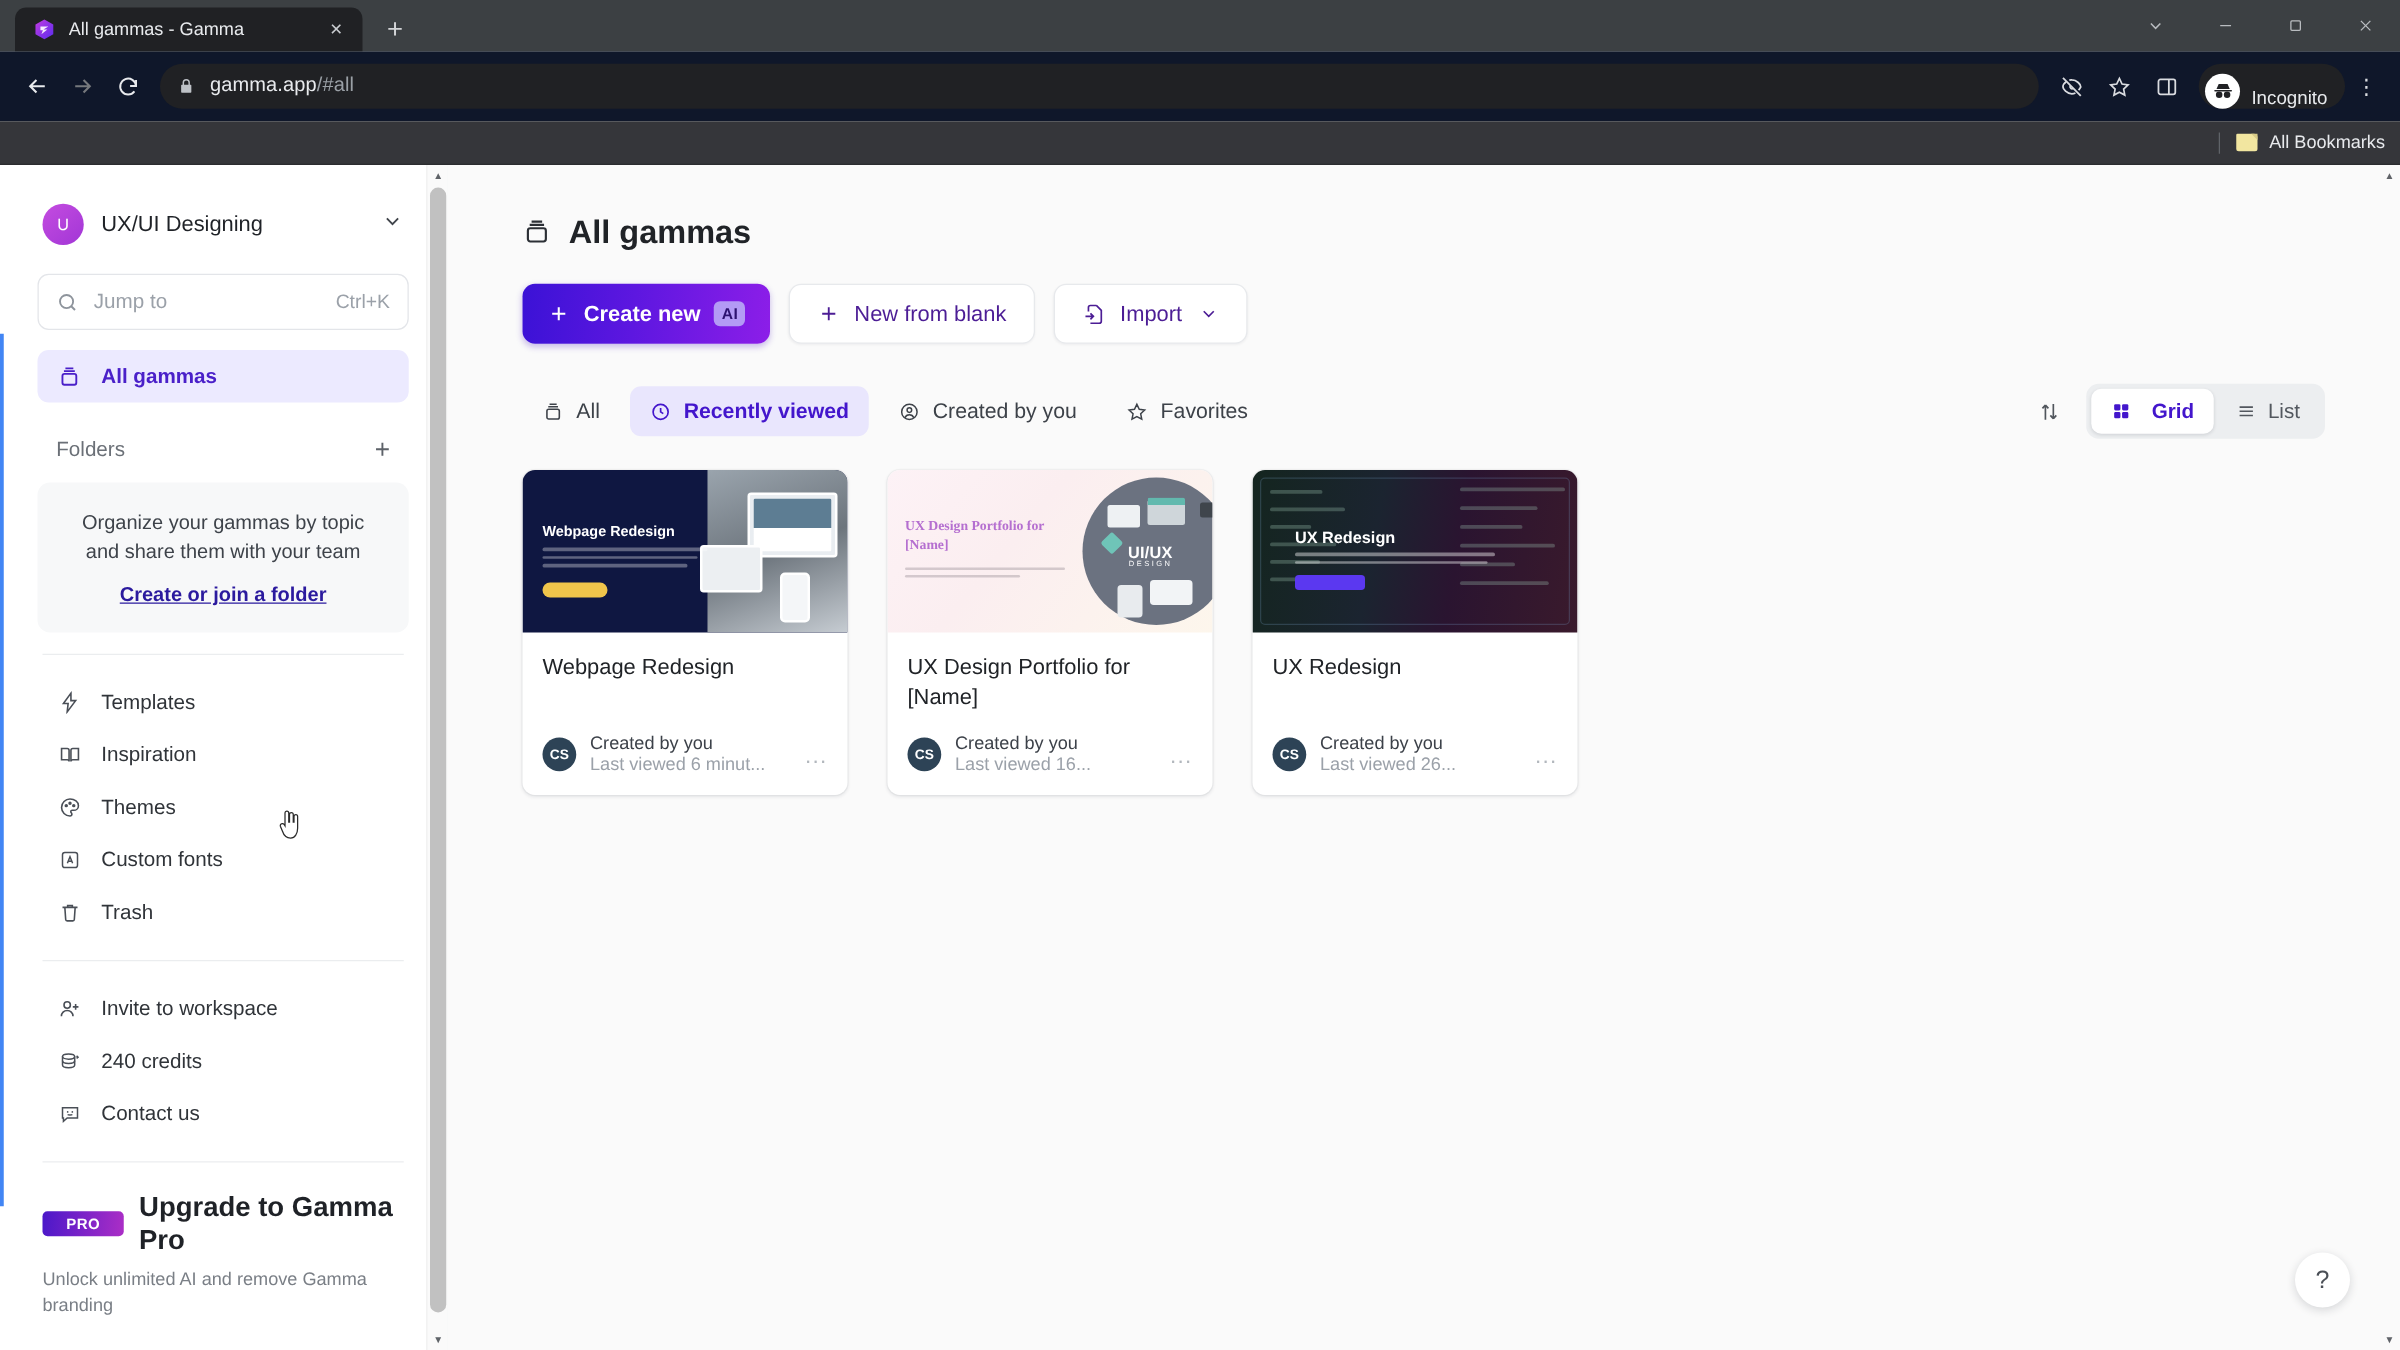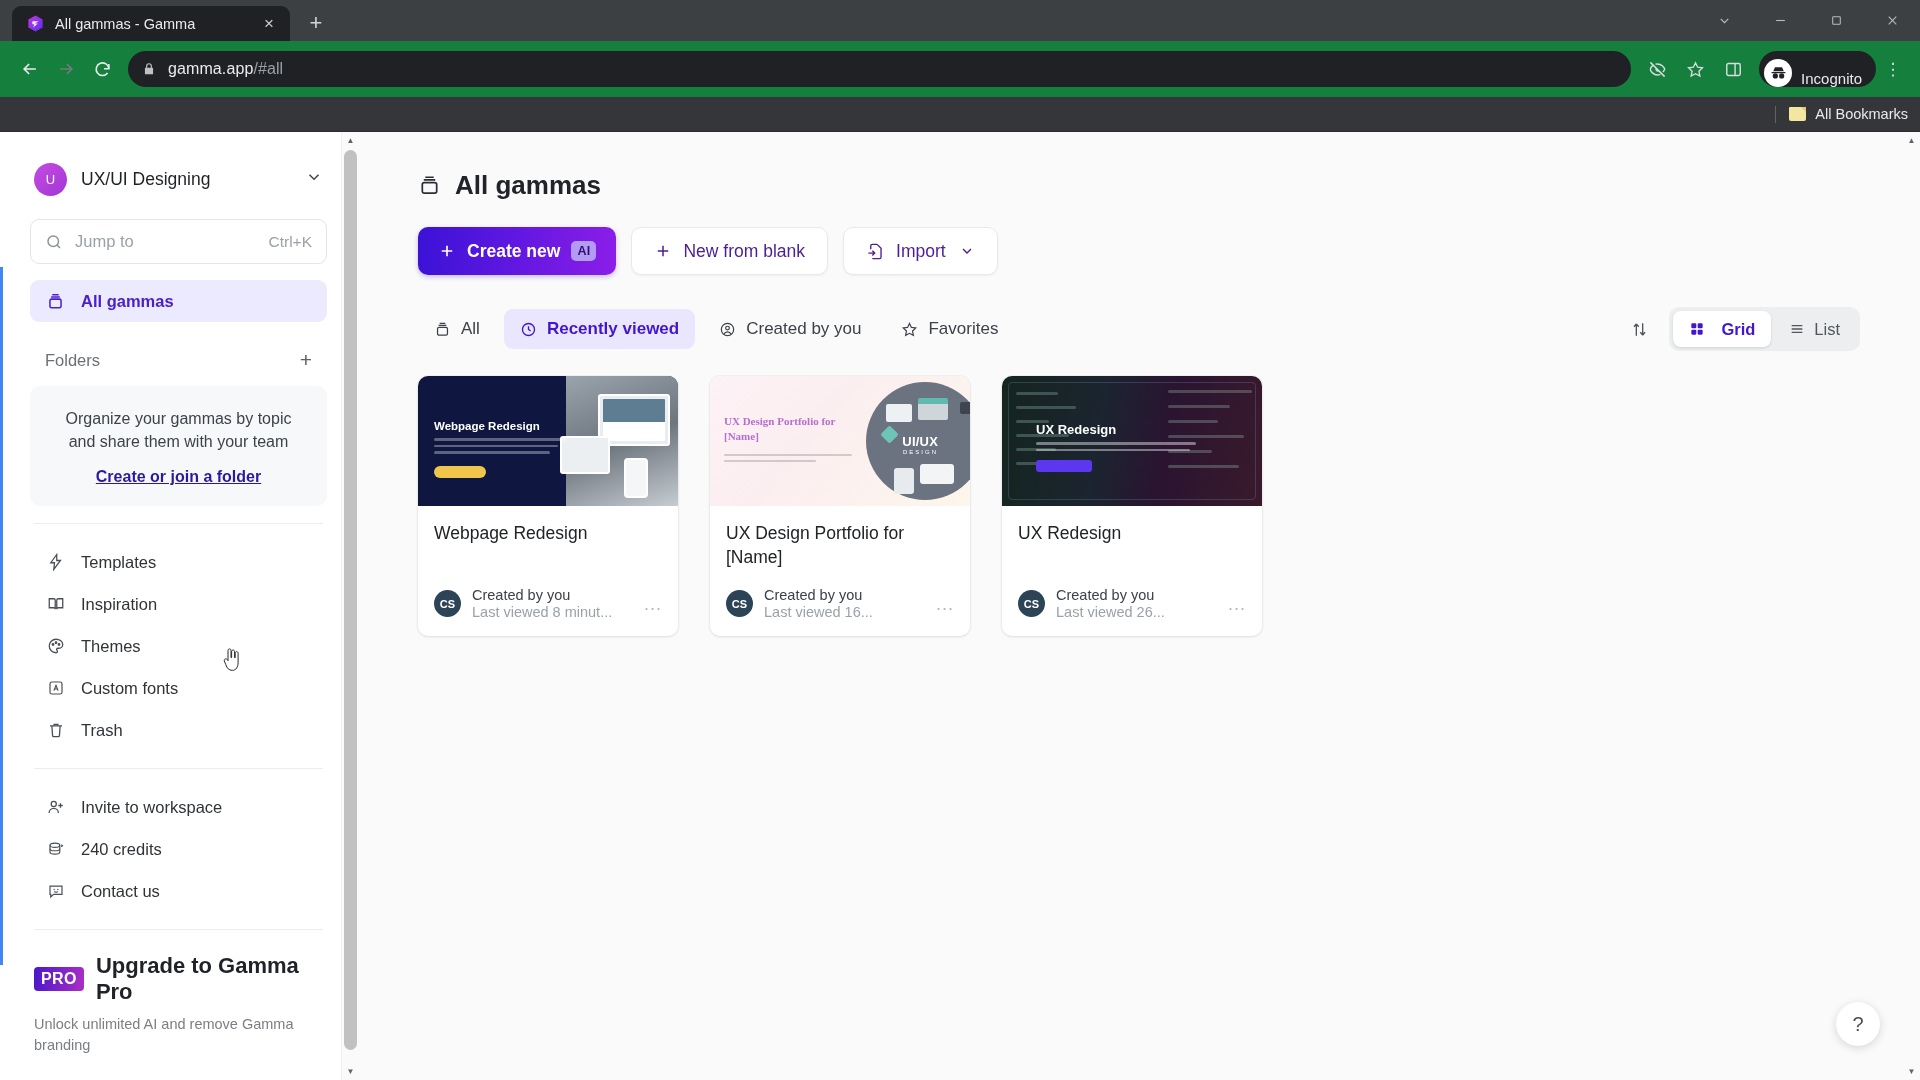--- a/index.html
+++ b/index.html
@@ -36,21 +36,21 @@
     width: 34px; height: 34px; margin-left: 9px; margin-bottom: 1px;
     display: flex; align-items: center; justify-content: center;
     color: #d2d4d7; font-size: 22px; border-radius: 50%; font-weight: 300;
   }
   .wincontrols {
     position: absolute; right: 0; top: 0; height: 41px; display: flex; align-items: center;
   }
   .wc { width: 56px; height: 41px; display: flex; align-items: center; justify-content: center; color: #b9bcc0; }
 
   .toolbar {
-    height: 56px; background: #15803d; display: flex; align-items: center;
+    height: 56px; background: #0f172a; display: flex; align-items: center;
     padding: 0 12px; gap: 0; flex: 0 0 56px;
   }
   .navbtn {
     width: 36px; height: 36px; border-radius: 50%; display: flex;
     align-items: center; justify-content: center; color: #e8eaed;
   }
   .navbtn.dim { color: #76797d; }
   .omnibox {
     flex: 1; height: 36px; background: #202124; border-radius: 18px;
     display: flex; align-items: center; padding: 0 14px; margin: 0 8px; gap: 12px;
@@ -152,21 +152,21 @@
   }
 
   .hr { height: 1px; background: #ebedef; margin: 17px 4px; }
 
   .sb-bottom { padding-bottom: 12px; }
 
   .pro-block { padding: 6px 4px 0; }
   .pro-row { display: flex; align-items: center; gap: 12px; cursor: pointer; }
   .pro-badge {
     background: linear-gradient(95deg,#4b18c9,#ab2ec6); color: #fff;
-    font-size: 16px; font-weight: 700; border-radius: 4px; padding: 3px 7px;
+    font-size: 12px; font-weight: 700; border-radius: 4px; padding: 3px 19px;
     letter-spacing: .4px;
   }
   .pro-title { font-size: 22px; color: #1f2227; font-weight: 600; }
   .pro-sub { margin-top: 9px; font-size: 14.5px; color: #7a7f86; line-height: 1.45; }
 
   
   .sb-scroll {
     position: absolute; right: -1px; top: 0; bottom: 0; width: 17px;
     background: #fafafa; border-left: 1px solid #f0f0f0;
   }
@@ -718,21 +718,21 @@
             </div>
             <div class="cta"></div>
           </div>
           <div class="card-body">
             <div class="card-title">Webpage Redesign</div>
           </div>
           <div class="card-foot">
             <span class="avatar-cs">CS</span>
             <span class="meta">
               <span class="l1" style="display:block">Created by you</span>
-              <span class="l2" style="display:block">Last viewed 8 minut...</span>
+              <span class="l2" style="display:block">Last viewed 6 minut...</span>
             </span>
             <span class="dots">...</span>
           </div>
         </div>
 
         <div class="card">
           <div class="thumb t2">
             <div class="circle"></div>
             <div class="obj" style="right:58px;top:28px;width:26px;height:18px;background:#eef1f3"></div>
             <div class="obj" style="right:22px;top:22px;width:30px;height:22px;background:#cfd6da;border-top:6px solid #62b9ae"></div>

